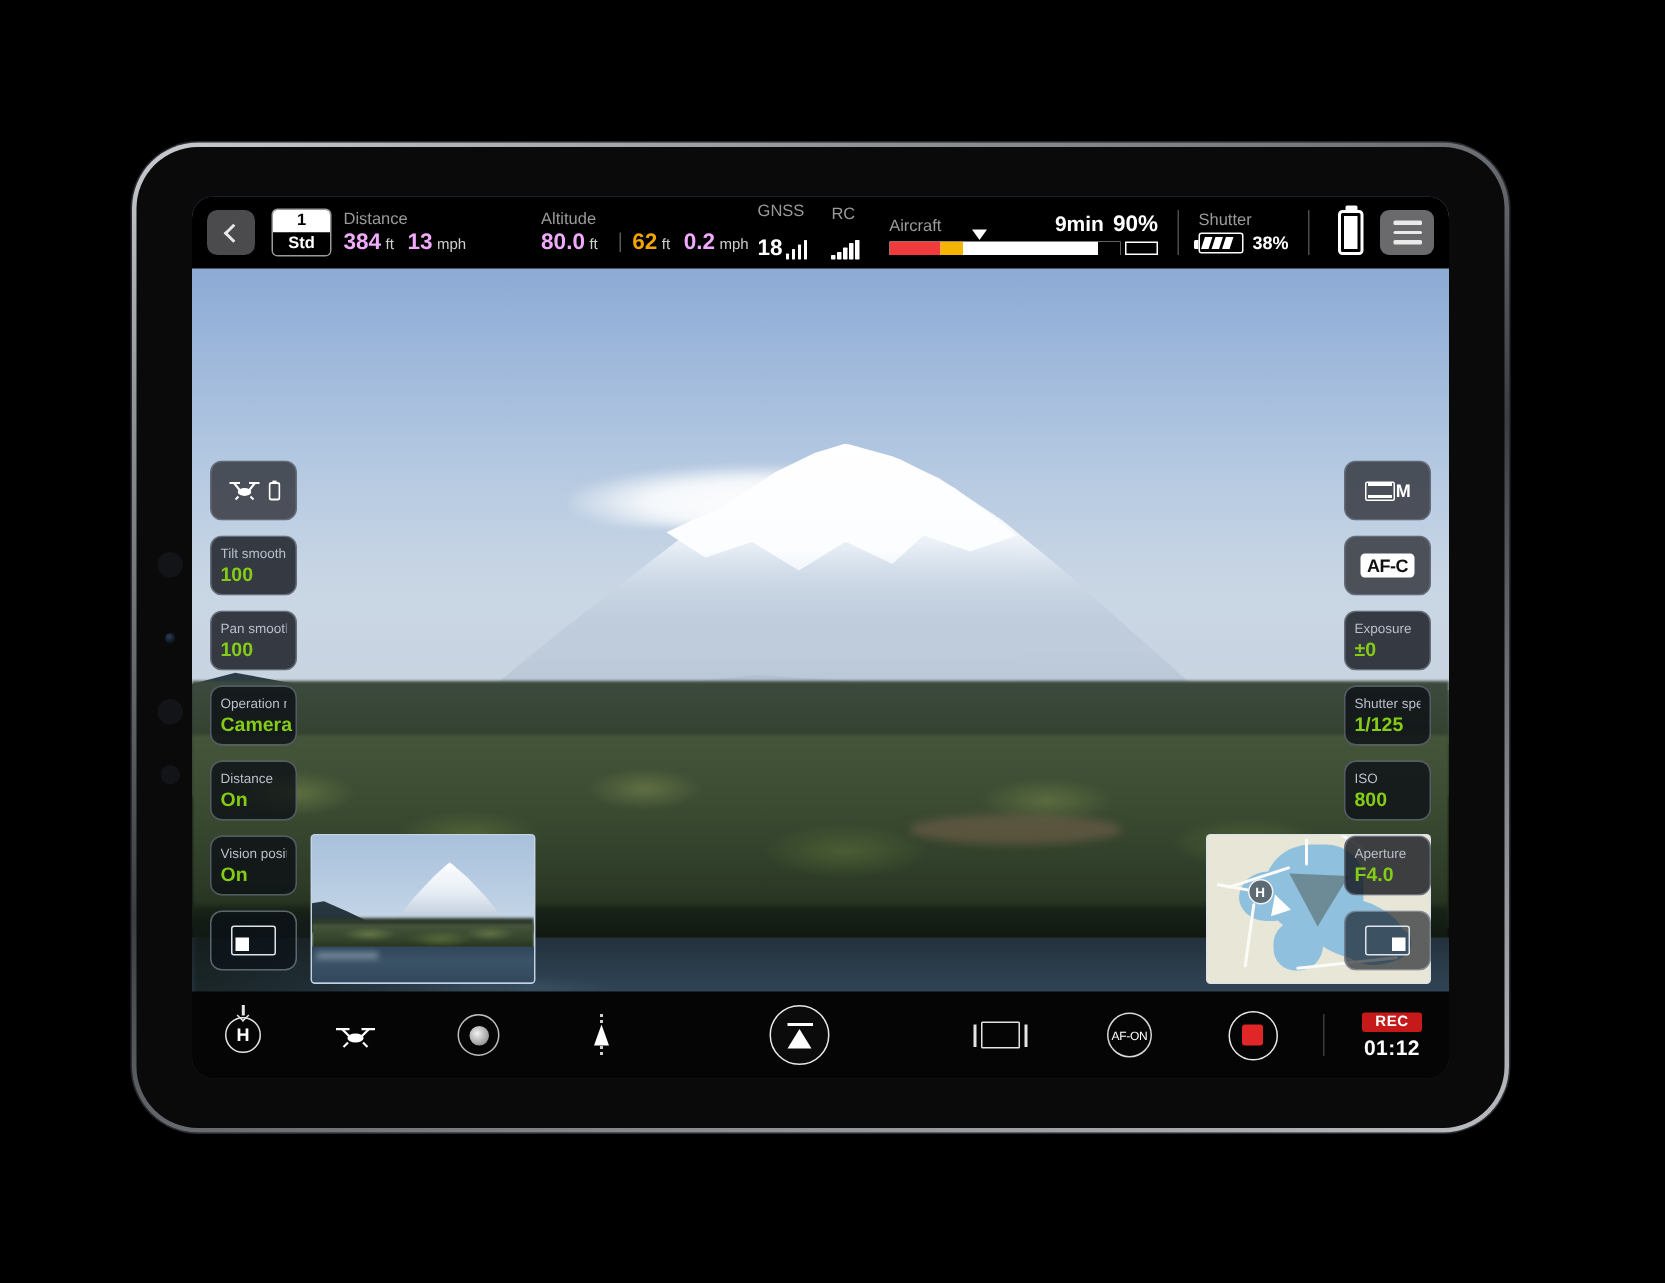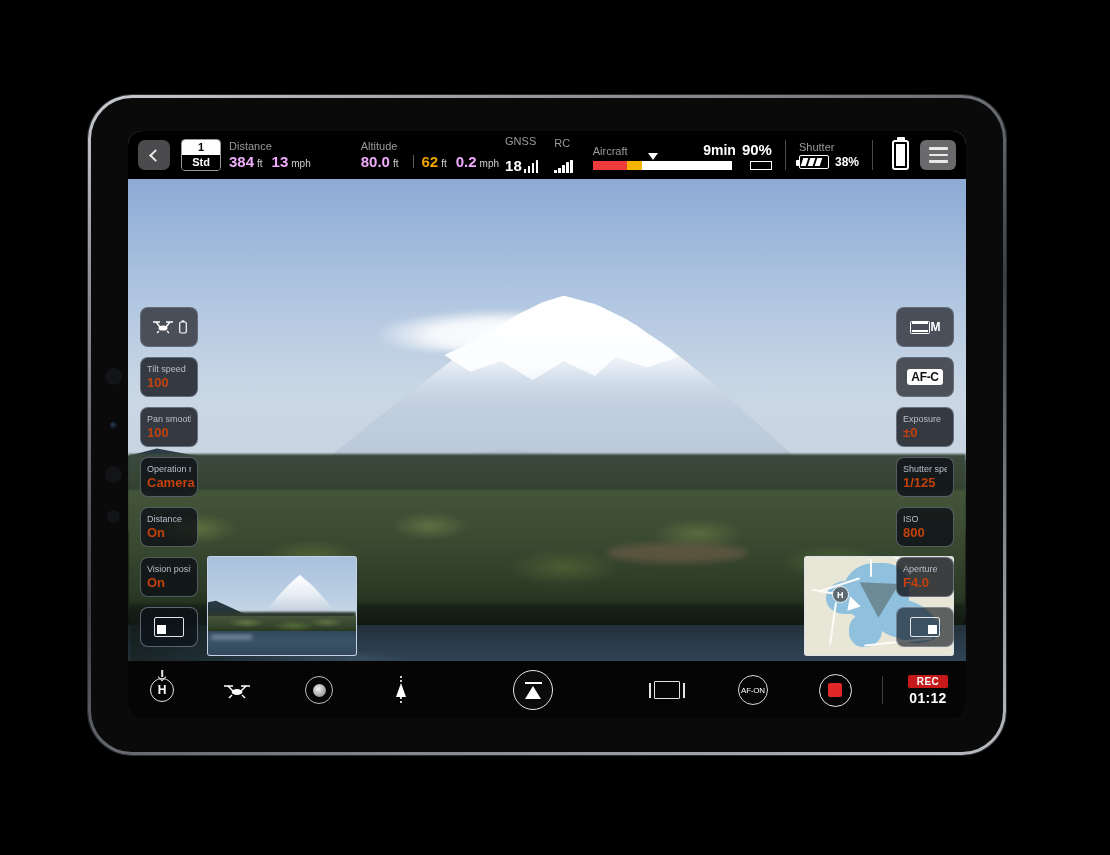--- a/index.html
+++ b/index.html
@@ -189,21 +189,21 @@
   .sidecol{ position:absolute; top:176px; width:58px; display:flex; flex-direction:column; gap:10px; z-index:15; }
   .sidecol.left{ left:12px; }
   .sidecol.right{ right:12px; }
 
   .tile{
     height:40px; border-radius:8px; background:rgba(12,14,20,.78);
     border:1px solid rgba(160,170,190,.45); overflow:hidden;
     padding:4px 6px 3px 6px; display:flex; flex-direction:column; justify-content:center;
   }
   .tile .tl{ font-size:9px; color:#b9bfcb; white-space:nowrap; overflow:hidden; line-height:1.2; }
-  .tile .tv{ font-size:13px; font-weight:700; color:#c2410c; line-height:1.25; white-space:nowrap; }
+  .tile .tv{ font-size:13px; font-weight:700; color:#84cc16; line-height:1.25; white-space:nowrap; }
 
   .tile.icon{ background:rgba(58,62,70,.88); align-items:center; justify-content:center; padding:0; border-color:rgba(150,160,180,.35); }
 
   .droneicon{ display:flex; align-items:center; gap:4px; }
   .afc{ background:#fff; color:#111; font-size:12px; font-weight:800; border-radius:3px; padding:1px 4px; letter-spacing:-.3px; }
   .filmm{ display:flex; align-items:center; gap:1px; color:#fff; font-size:12px; font-weight:700; }
   .film{ width:20px; height:13px; border:1.6px solid #fff; border-radius:1.5px; position:relative; }
   .film::before,.film::after{ content:""; position:absolute; left:1px; right:1px; height:2px; background:#fff; }
   .film::before{ top:0.5px; } .film::after{ bottom:0.5px; }
 
@@ -454,21 +454,21 @@
                 <line x1="8" y1="12" x2="6" y2="14" stroke="#fff" stroke-width="1.3"></line>
                 <line x1="16" y1="12" x2="18" y2="14" stroke="#fff" stroke-width="1.3"></line>
               </svg>
               <svg width="8" height="14" viewBox="0 0 8 14">
                 <rect x="0.7" y="2" width="6.6" height="11" rx="1.4" fill="none" stroke="#fff" stroke-width="1.2"></rect>
                 <rect x="2.6" y="0.4" width="2.8" height="1.6" fill="#fff"></rect>
               </svg>
             </span>
           </div>
           <div class="tile">
-            <div class="tl">Tilt speed</div>
+            <div class="tl">Tilt smooth</div>
             <div class="tv">100</div>
           </div>
           <div class="tile">
             <div class="tl">Pan smooth</div>
             <div class="tv">100</div>
           </div>
           <div class="tile">
             <div class="tl">Operation mode</div>
             <div class="tv">Camera</div>
           </div>

